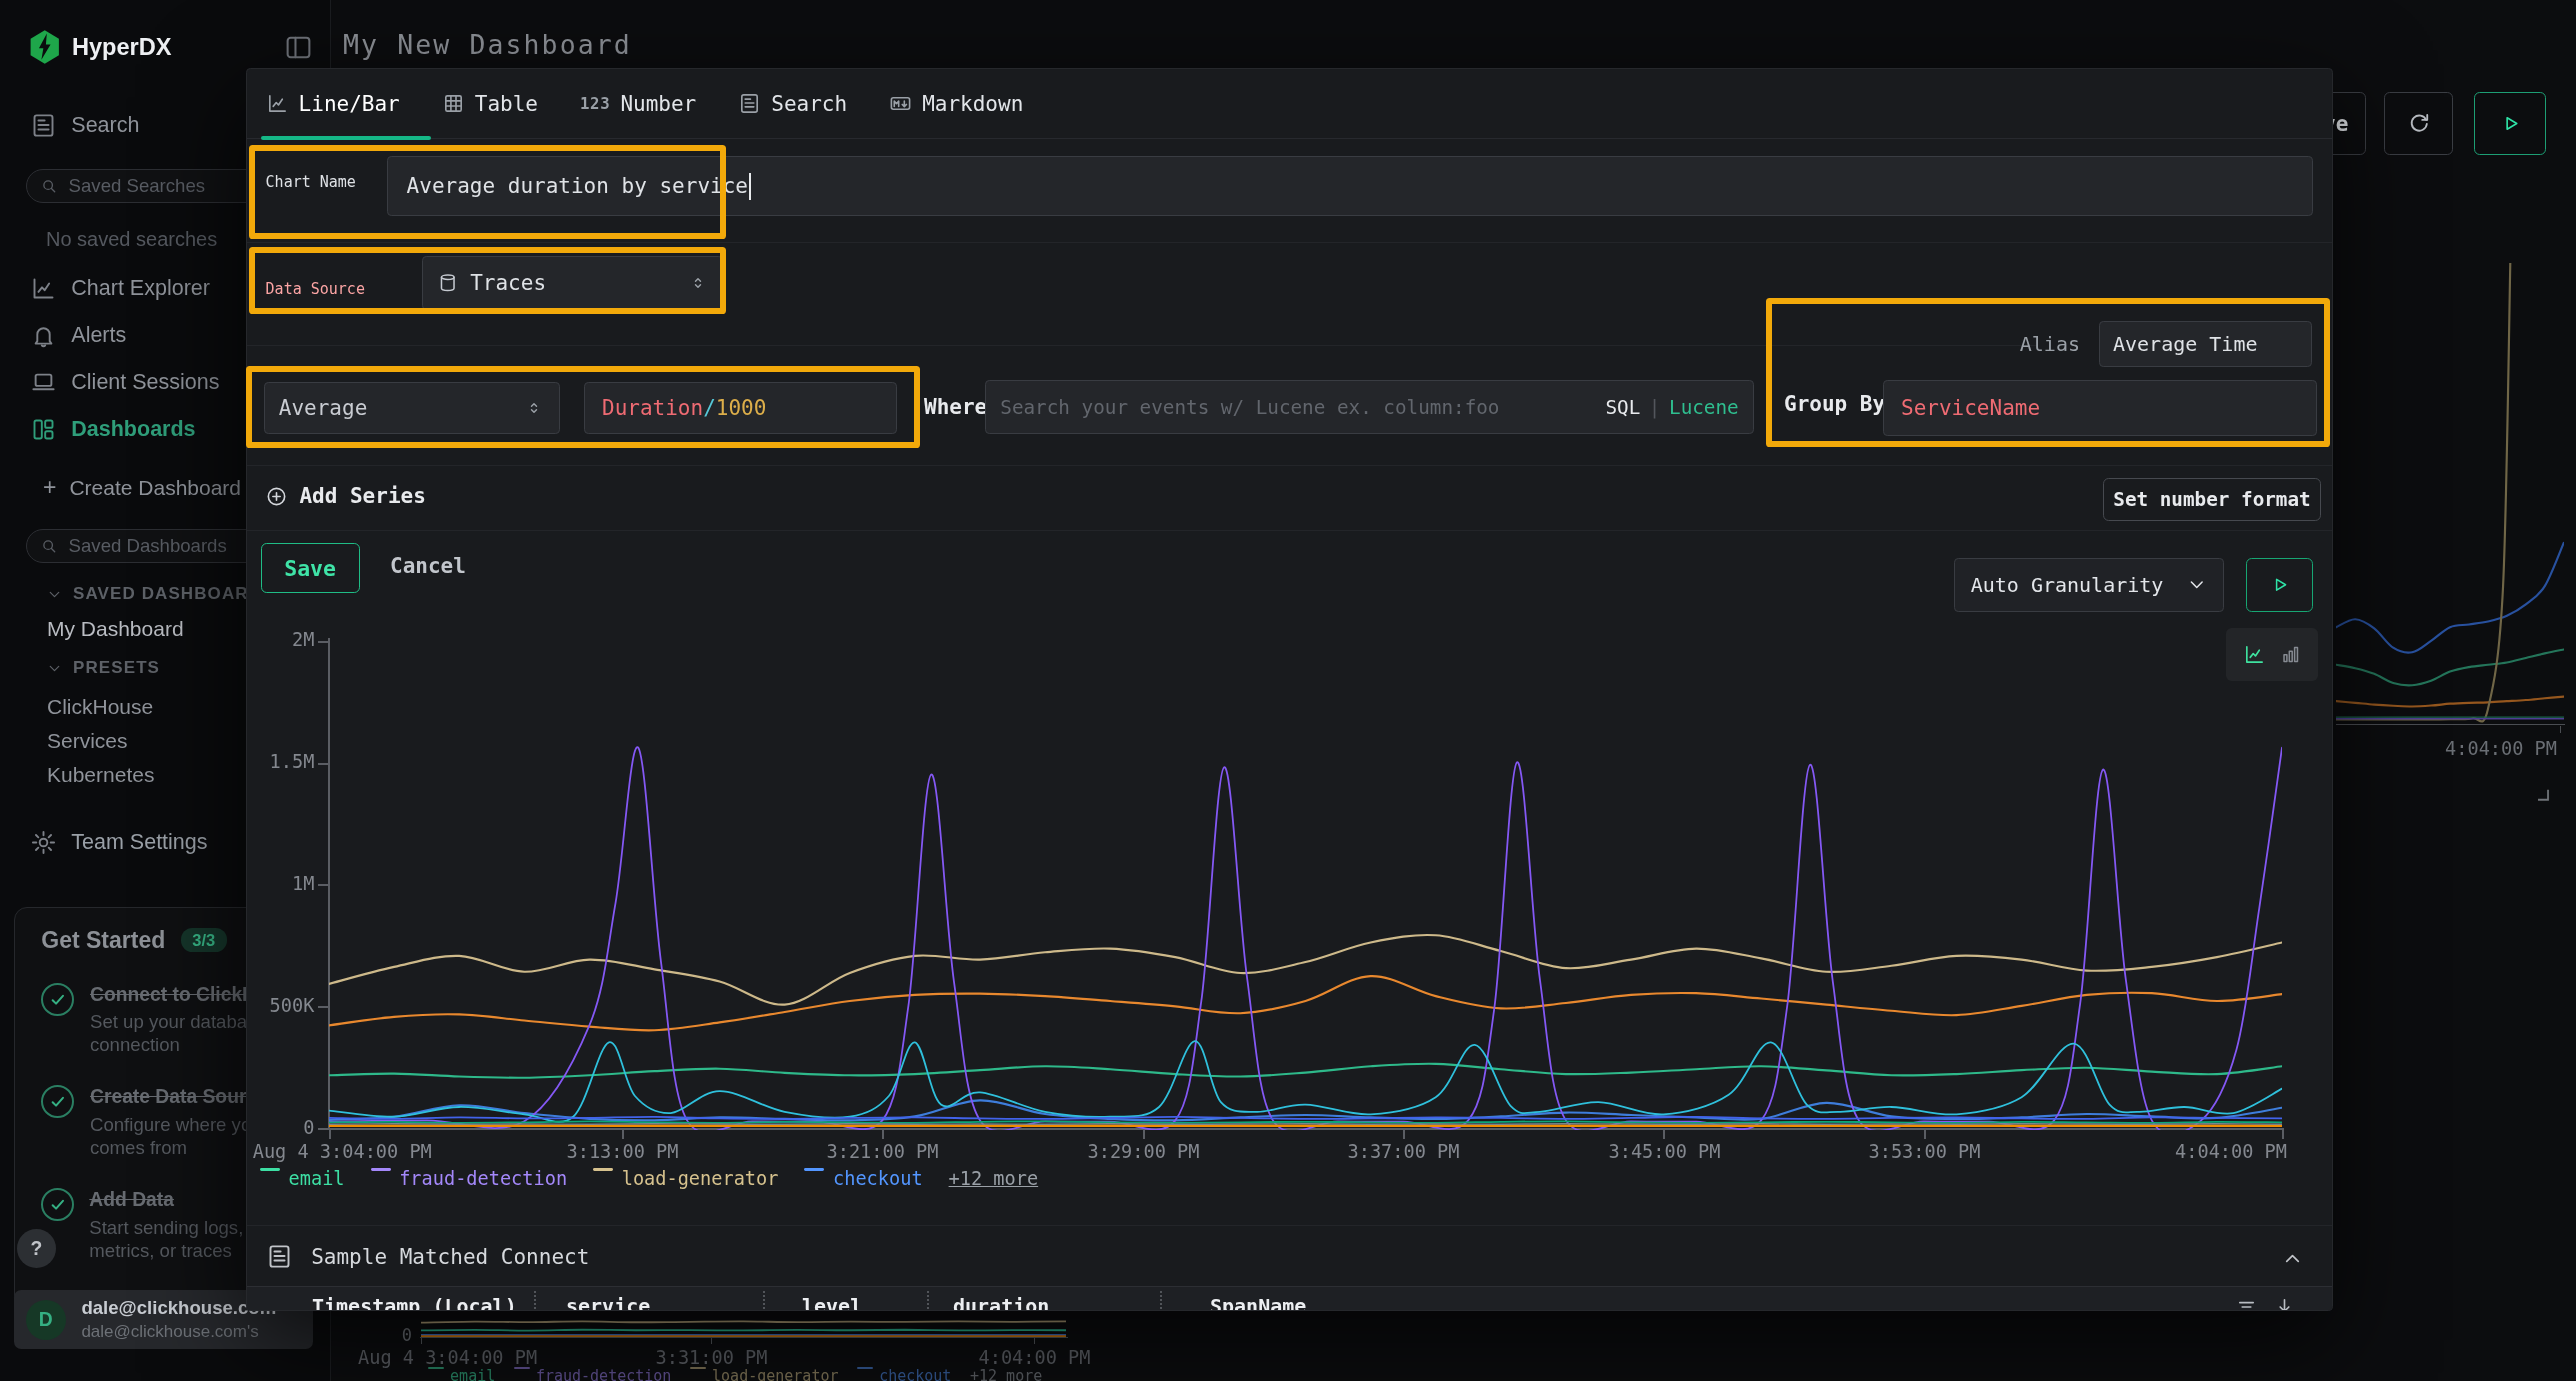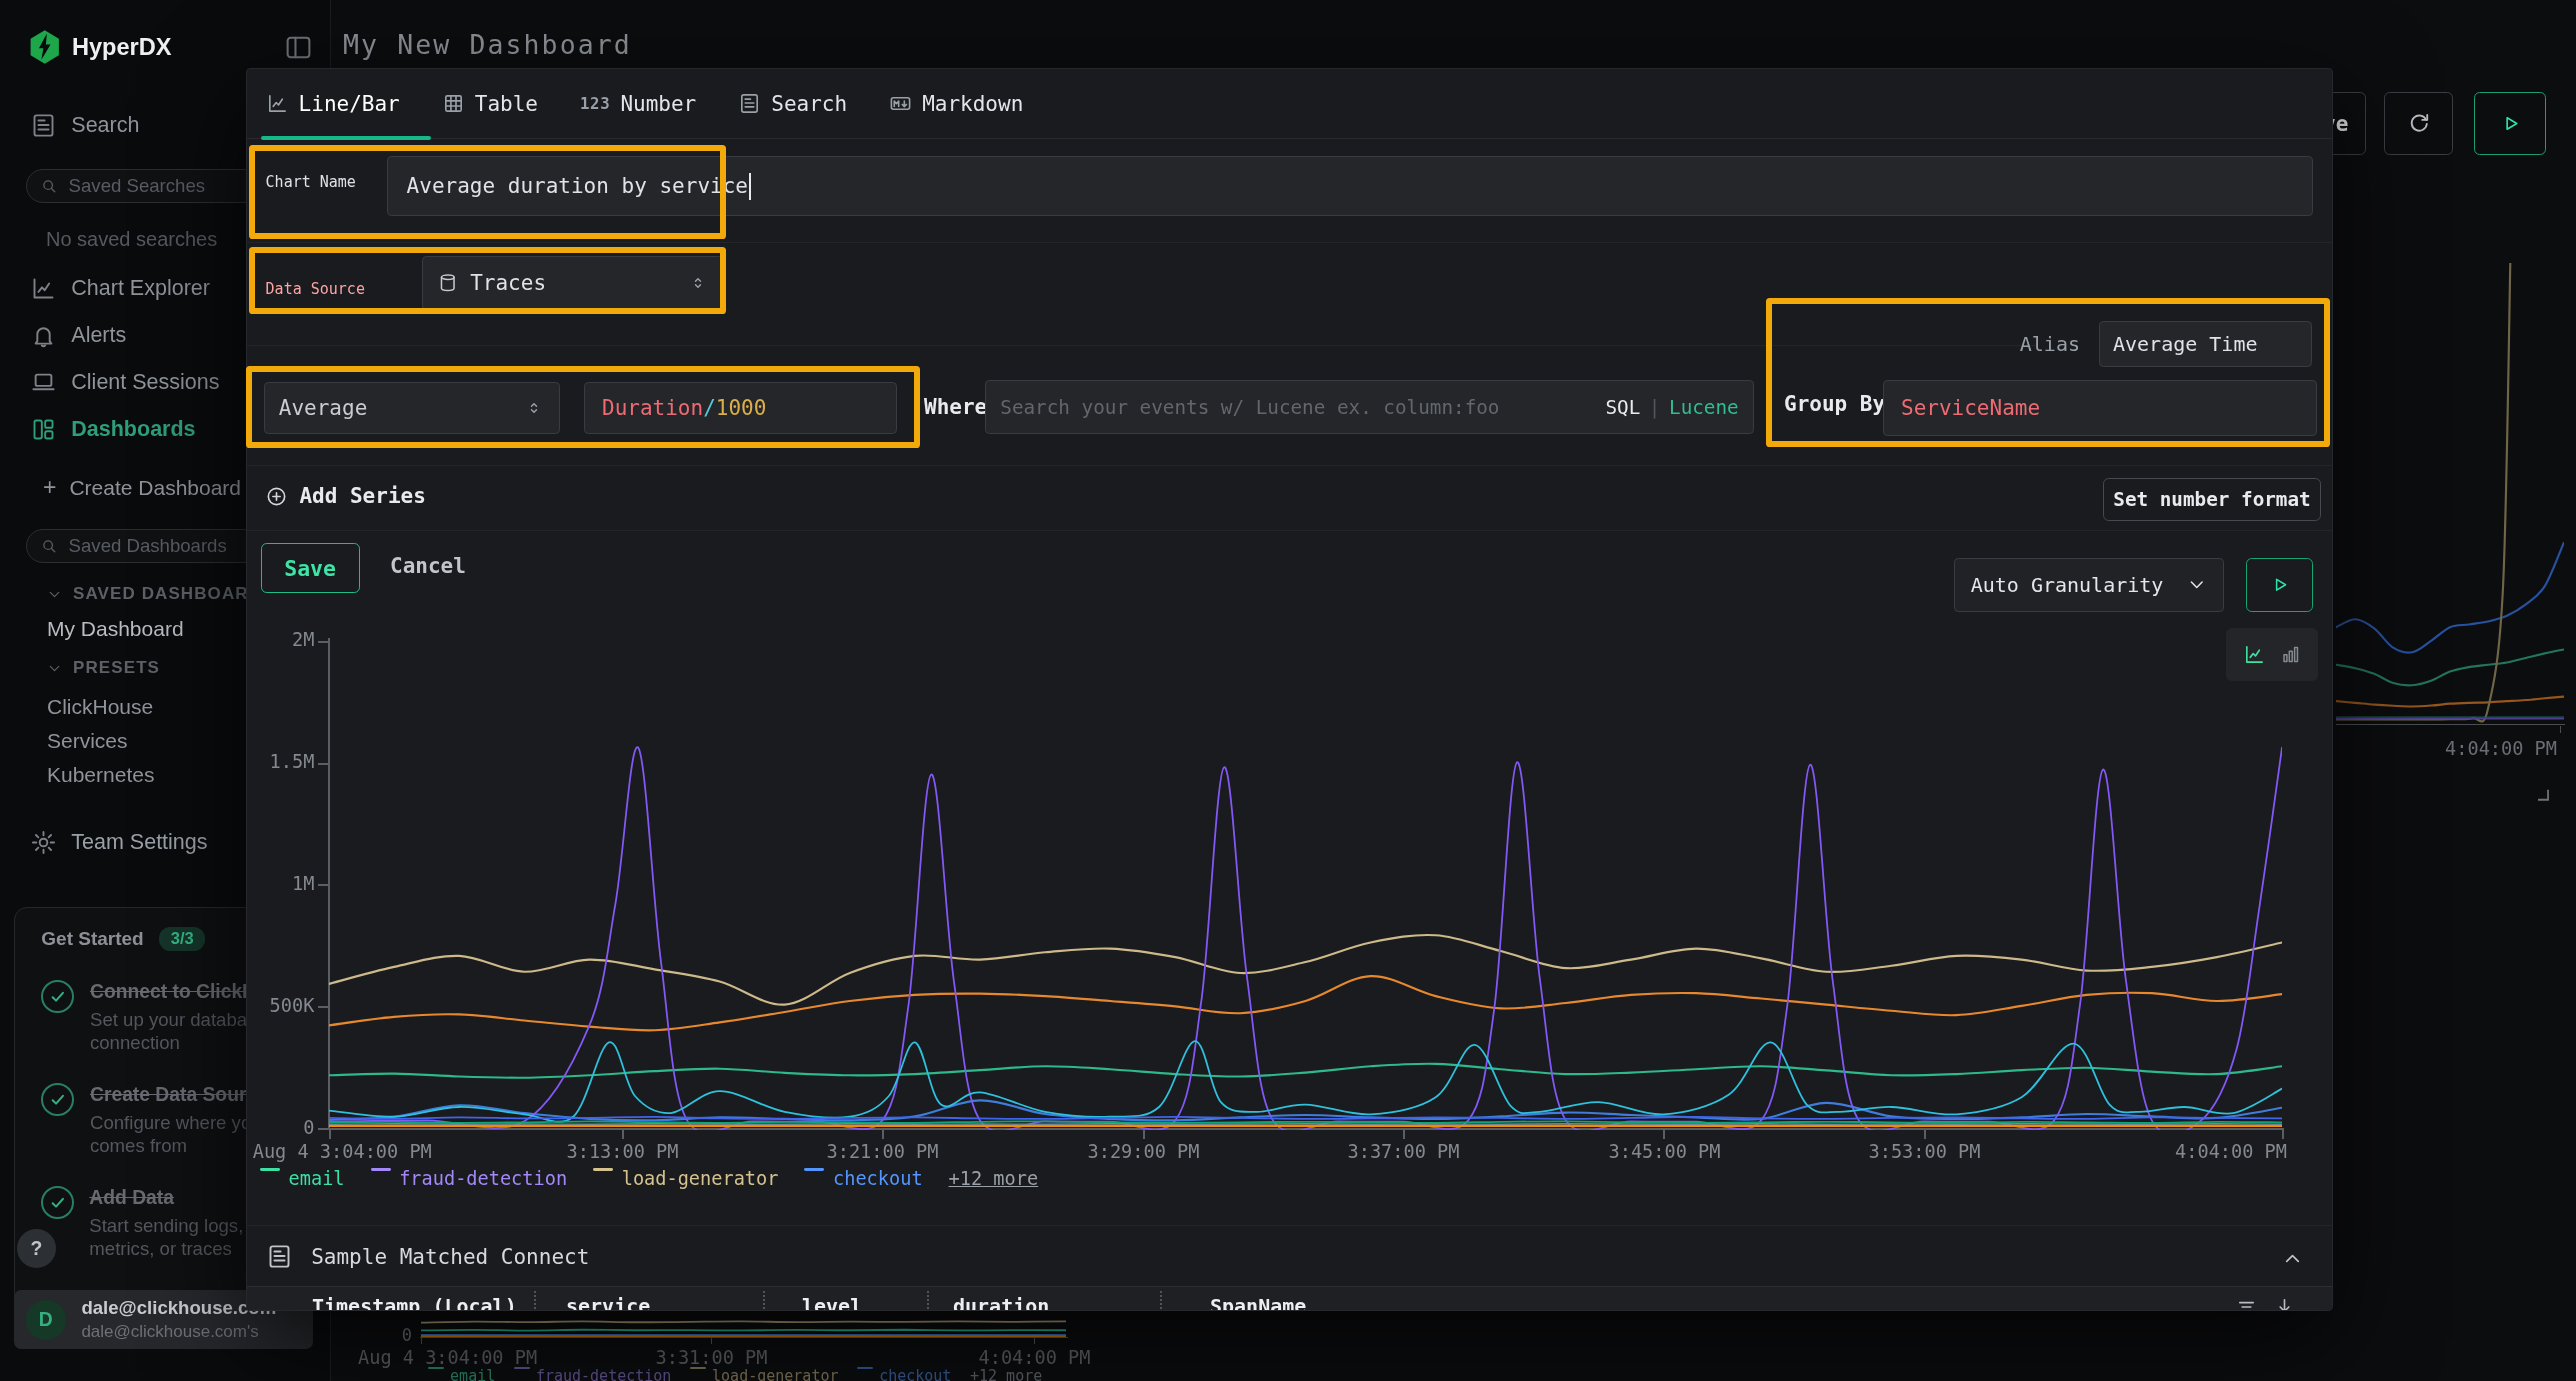--- a/index.html
+++ b/index.html
@@ -247,21 +247,21 @@
           <svg viewBox="0 0 24 24" width="100%" height="100%" fill="none" stroke="currentColor" stroke-width="1.7" stroke-linecap="round" stroke-linejoin="round">
             <circle cx="12" cy="12" r="3.4"></circle>
             <path d="M12 2.6v3M12 18.4v3M2.6 12h3M18.4 12h3M5.3 5.3l2.1 2.1M16.6 16.6l2.1 2.1M18.7 5.3l-2.1 2.1M7.4 16.6l-2.1 2.1"></path>
           </svg>
         </span>
       <span class="sans" style="font-size:21.5px;color:#9aa0a7;">Team Settings</span>
     </div>
 
     <div class="abs" style="left:14.3px;top:907px;width:296px;height:401px;background:#0f1012;border:1.4px solid #26282c;border-radius:13px;">
       <div class="row" style="margin:18.6px 0 0 26px;">
-        <span class="sans" style="font-size:19px;font-weight:bold;color:#8d9197;">Get Started</span>
+        <span class="sans" style="font-size:23px;font-weight:bold;color:#8d9197;">Get Started</span>
         <span class="sans" style="margin-left:15.7px;background:#15352a;color:#37b586;font-size:16.5px;font-weight:bold;border-radius:11.4px;padding:2.9px 11.4px;">3/3</span>
       </div>
       <div id="gsSteps" style="margin:29px 0 0 26px;">
           <div class="gs-step">
        <span class="ic" style="width:33px;height:33px;border:2.1px solid #2a7f62;border-radius:50%;color:#35b083;flex:0 0 33px;">
               <svg viewBox="0 0 24 24" width="100%" height="100%" fill="none" stroke="currentColor" stroke-width="1.7" stroke-linecap="round" stroke-linejoin="round">
                 <path d="M8 12.6l2.8 2.8 5.7-6.4"></path>
               </svg>
             </span>
        <span style="margin-left:15.7px;width:229px;display:inline-block;">

